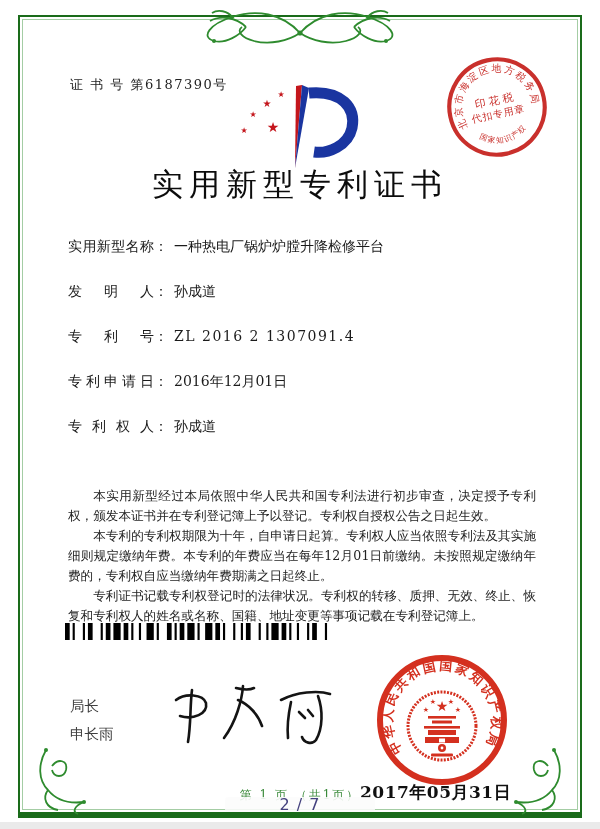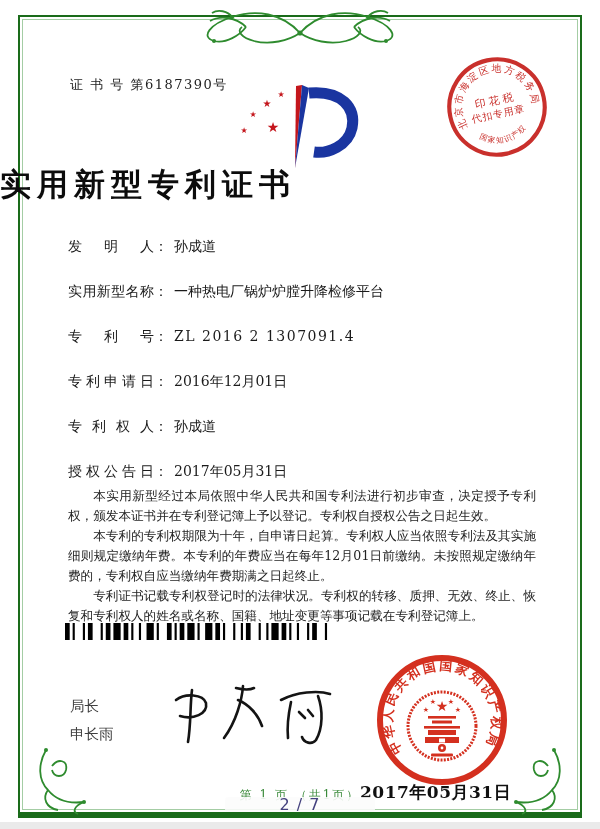--- a/index.html
+++ b/index.html
@@ -3,21 +3,21 @@
 <meta charset="utf-8">
 <style>
   html,body{margin:0;padding:0;}
   body{width:600px;height:829px;position:relative;overflow:hidden;background:#ffffff;
        font-family:"DejaVu Serif","Liberation Serif",serif;color:#1b1b1b;}
   .frame-outer{position:absolute;left:18px;top:15px;right:18px;bottom:11px;
        border:2px solid #1a6b1a;border-bottom-width:6px;}
   .frame-inner{position:absolute;inset:2px;border:1px solid #a4cda4;}
   .abs{position:absolute;}
   .cert-number{left:70px;top:76px;font-size:13px;letter-spacing:1.5px;color:#222;}
-  .title{left:0;right:0;top:164px;text-align:left;font-size:31px;font-weight:bold;
+  .title{left:0;right:0;top:164px;text-align:center;font-size:31px;font-weight:normal;
          letter-spacing:6px;color:#0c0c0c;}
   .fields{left:68px;top:238px;right:60px;font-size:14px;}
   .field-row{margin-bottom:27px;white-space:nowrap;height:18px;}
   .flabel{display:inline-block;width:86px;text-align:justify;text-align-last:justify;vertical-align:bottom;}
   .fvalue{margin-left:6px;}
   .fvalue.num{letter-spacing:1.5px;}
   .paras{left:68px;right:64px;top:486px;font-size:12.6px;line-height:20px;
          text-align:justify;color:#232323;}
   .paras p{margin:0;text-indent:2em;}
   .barcode-wrap{left:65px;top:623px;width:265px;height:17px;}
@@ -121,36 +121,33 @@
     <text x="23" y="34" font-size="8" dominant-baseline="central">★</text>
     <text x="43" y="47" font-size="14" dominant-baseline="central">★</text>
     <text x="14" y="50" font-size="8" dominant-baseline="central">★</text>
   </g>
 </svg>
 
 <div class="abs title">实用新型专利证书</div>
 
 <div class="abs fields">
   <div class="field-row">
+    <span class="flabel">实用新型名称</span><span>：</span><span class="fvalue">一种热电厂锅炉炉膛升降检修平台</span>
+  </div>
+  <div class="field-row">
     <span class="flabel">发明人</span><span>：</span><span class="fvalue">孙成道</span>
   </div>
   <div class="field-row">
-    <span class="flabel">实用新型名称</span><span>：</span><span class="fvalue">一种热电厂锅炉炉膛升降检修平台</span>
-  </div>
-  <div class="field-row">
     <span class="flabel">专利号</span><span>：</span><span class="fvalue num">ZL 2016 2 1307091.4</span>
   </div>
   <div class="field-row">
     <span class="flabel">专利申请日</span><span>：</span><span class="fvalue">2016年12月01日</span>
   </div>
   <div class="field-row">
     <span class="flabel">专利权人</span><span>：</span><span class="fvalue">孙成道</span>
-  </div>
-  <div class="field-row">
-    <span class="flabel">授权公告日</span><span>：</span><span class="fvalue">2017年05月31日</span>
   </div>
 </div>
 
 <div class="abs paras">
   <p>本实用新型经过本局依照中华人民共和国专利法进行初步审查，决定授予专利权，颁发本证书并在专利登记簿上予以登记。专利权自授权公告之日起生效。</p>
   <p>本专利的专利权期限为十年，自申请日起算。专利权人应当依照专利法及其实施细则规定缴纳年费。本专利的年费应当在每年12月01日前缴纳。未按照规定缴纳年费的，专利权自应当缴纳年费期满之日起终止。</p>
   <p>专利证书记载专利权登记时的法律状况。专利权的转移、质押、无效、终止、恢复和专利权人的姓名或名称、国籍、地址变更等事项记载在专利登记簿上。</p>
 </div>
 
 <div class="abs barcode-wrap">

